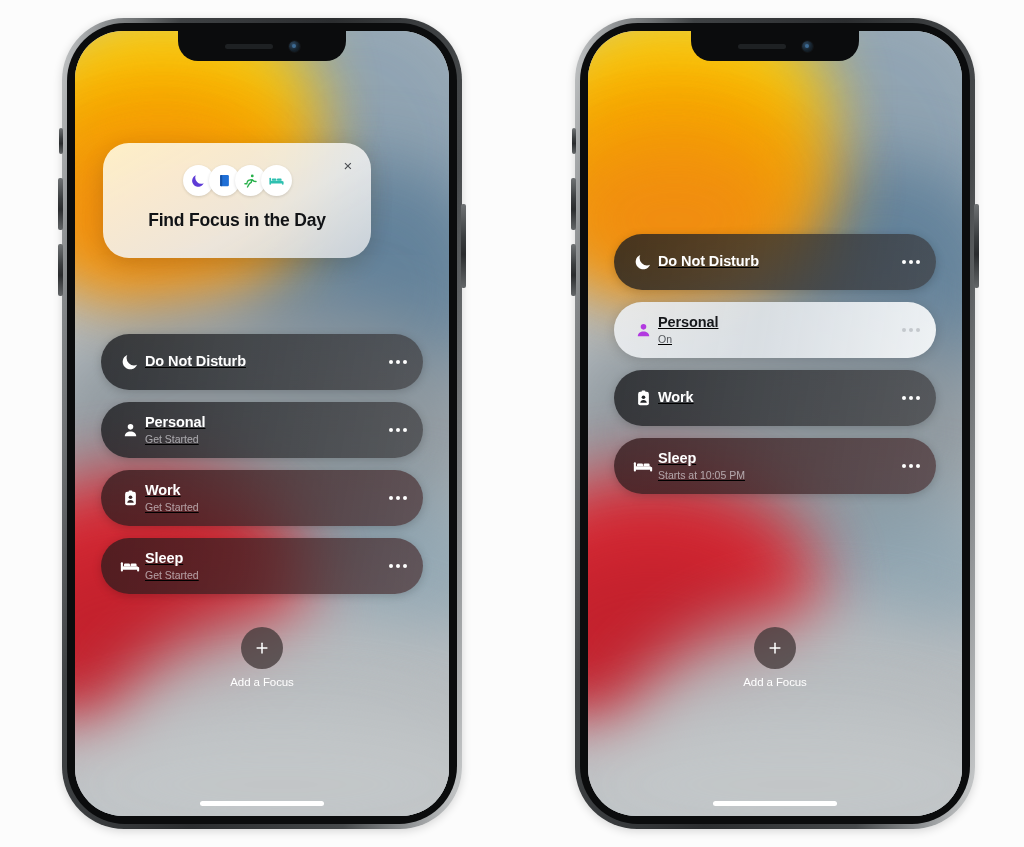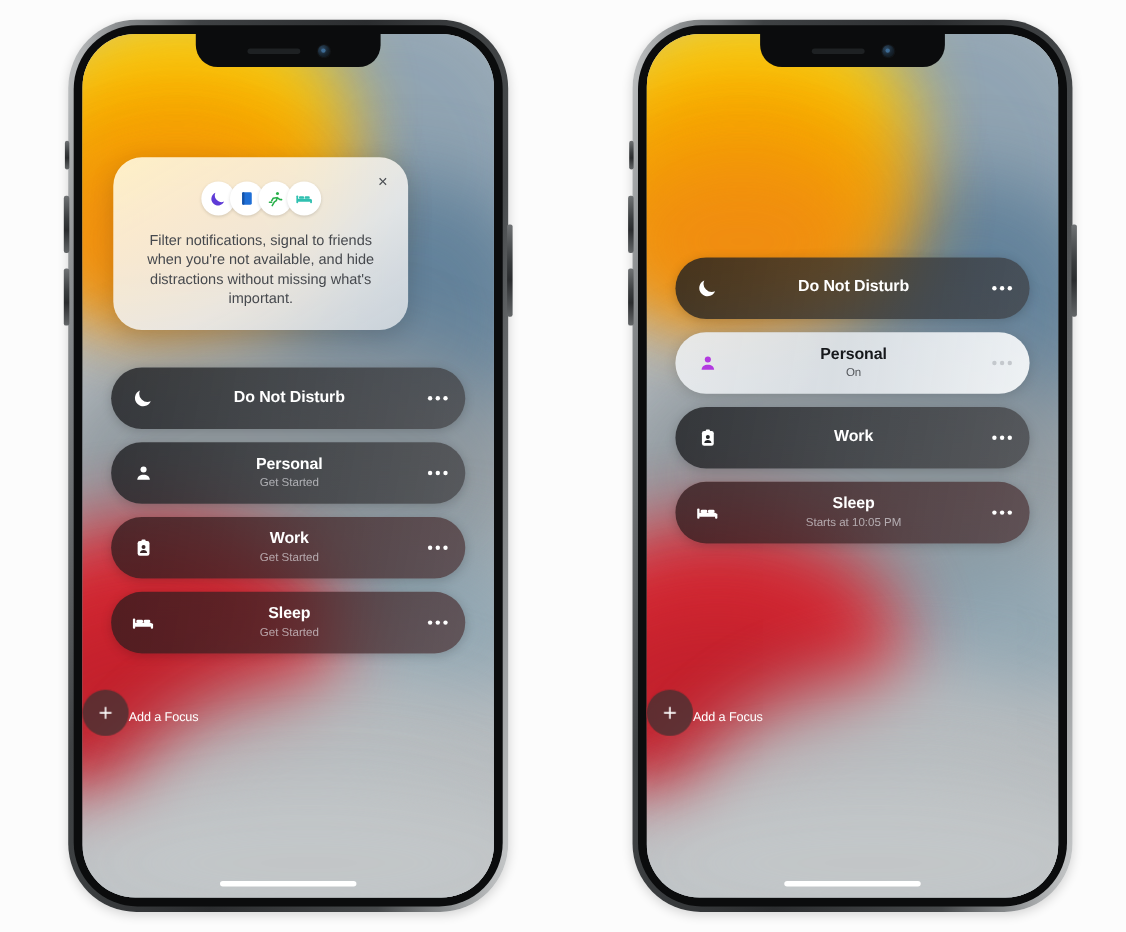--- a/index.html
+++ b/index.html
@@ -124,36 +124,36 @@
   .focus-row.active {
     background:linear-gradient(100deg, rgba(236,239,242,0.90) 0%, rgba(226,231,236,0.88) 45%, rgba(248,250,251,0.92) 100%);
     box-shadow:0 2px 12px rgba(0,0,0,0.14);
   }
   .row-icon {
     width:30px; min-width:30px; height:30px;
     display:flex; align-items:center; justify-content:center;
     color:#ffffff;
   }
   .focus-row.active .row-icon { color:#b23ae0; }
-  .row-text { flex:1; display:flex; flex-direction:column; align-items:center; justify-content:center; }
+  .row-text { flex:1; display:flex; flex-direction:column; justify-content:center;text-decoration:underline; }
   .row-title { font-size:14.5px; font-weight:bold; color:#ffffff; letter-spacing:-0.1px; line-height:1.2; }
   .focus-row.active .row-title { color:#16181b; }
   .row-sub { font-size:10.5px; color:rgba(235,235,240,0.62); margin-top:2px; line-height:1.2; }
   .focus-row.active .row-sub { color:#55585d; }
   .row-more {
     width:26px; min-width:26px; display:flex; align-items:center; justify-content:flex-end;
     gap:3px; cursor:pointer;
   }
   .row-more i { display:block; width:4px; height:4px; border-radius:50%; background:#ffffff; }
   .focus-row.active .row-more i { background:#c4c8cd; }
 
   
   .add-focus {
     position:absolute; left:0; right:0; z-index:10;
-    display:flex; flex-direction:row; align-items:center;
+    display:flex; flex-direction:column; align-items:center;
   }
   .add-focus.left-add  { top:596px; }
   .add-focus.right-add { top:596px; }
   .add-btn {
     width:42px; height:42px; border-radius:50%;
     background:rgba(58,50,50,0.72);
     display:flex; align-items:center; justify-content:center;
     cursor:pointer; backdrop-filter:blur(10px);
   }
   .add-btn svg { display:block; }
@@ -225,21 +225,21 @@
             <svg width="17" height="17" viewBox="0 0 24 24" fill="#2fc0b0">
               <rect x="2" y="8" width="2.3" height="10" rx="1"></rect>
               <rect x="3.4" y="12.2" width="17.4" height="4" rx="1.4"></rect>
               <rect x="19.7" y="13" width="2.3" height="5" rx="1"></rect>
               <rect x="5.4" y="9.2" width="6.6" height="3.2" rx="1.3"></rect>
               <rect x="12.6" y="9.2" width="6.6" height="3.2" rx="1.3"></rect>
             </svg>
           </div>
         </div>
 
-        <div class="card-body">Filter notifications, signal to friends when you're not available, and hide distractions without missing what's important.</div>
+        <div class="card-title">Find Focus in the Day</div>
       </div>
 
       <div class="focus-list left-list">
 
         <div class="focus-row">
           <div class="row-icon">
             <svg width="20" height="20" viewBox="0 0 24 24">
                 <path d="M20.5 15.3A9 9 0 0 1 8.7 3.5a9 9 0 1 0 11.8 11.8z" fill="currentColor"></path>
               </svg>
           </div>

